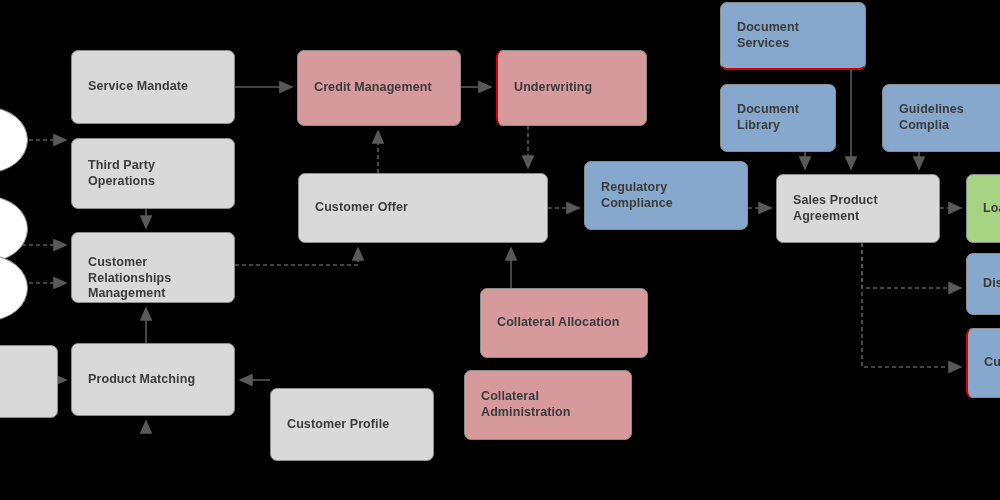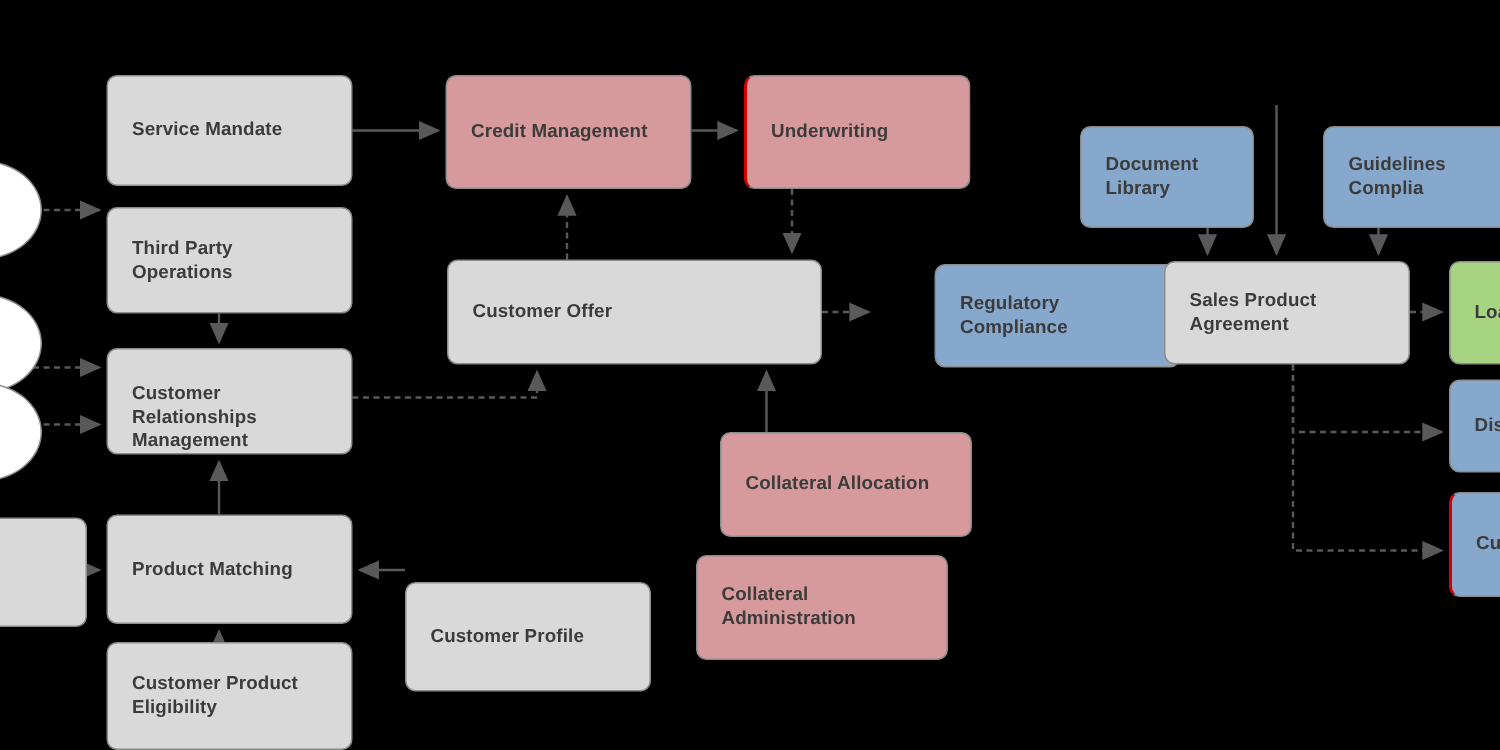--- a/index.html
+++ b/index.html
@@ -105,44 +105,43 @@
   <div class="node gray" style="left: 71px; top: 138px; width: 164px; height: 71px;">
     <span class="lbl">Third Party Operations</span>
   </div>
   <div class="node gray" style="left: 71px; top: 232px; width: 164px; height: 71px; align-items: flex-end;">
     <span class="lbl">Customer Relationships
 Management</span>
   </div>
   <div class="node gray" style="left: 71px; top: 343px; width: 164px; height: 73px;">
     <span class="lbl">Product Matching</span>
   </div>
-  <div class="node gray" style="left: 71px; top: 428px; width: 164px; height: 72px;">
-    <span class="lbl">Customer Product
-Eligibility</span>
-  </div>
   <div class="node red" style="left: 297px; top: 50px; width: 164px; height: 76px;">
     <span class="lbl">Credit Management</span>
   </div>
   <div class="node gray" style="left: 298px; top: 173px; width: 250px; height: 70px;">
     <span class="lbl">Customer Offer</span>
   </div>
   <div class="node gray" style="left: 270px; top: 343px; width: 164px; height: 73px; margin-top: 45px;">
     <span class="lbl">Customer Profile</span>
   </div>
   <div class="node red redleft" style="left: 496px; top: 50px; width: 151px; height: 76px;">
     <span class="lbl">Underwriting</span>
   </div>
   <div class="node red" style="left: 480px; top: 288px; width: 168px; height: 70px;">
     <span class="lbl">Collateral Allocation</span>
   </div>
   <div class="node red" style="left: 464px; top: 370px; width: 168px; height: 70px;">
     <span class="lbl">Collateral Administration</span>
   </div>
-  <div class="node blue" style="left: 584px; top: 176px; width: 164px; height: 69px; margin-left: 39px;">
+  <div class="node blue" style="left: 584px; top: 161px; width: 164px; height: 69px;">
     <span class="lbl">Regulatory Compliance</span>
+  </div>
+  <div class="node blue redbottom" style="left: 720px; top: 2px; width: 146px; height: 68px;">
+    <span class="lbl">Document Services</span>
   </div>
   <div class="node blue" style="left: 720px; top: 84px; width: 116px; height: 68px;">
     <span class="lbl">Document Library</span>
   </div>
   <div class="node blue" style="left: 882px; top: 84px; width: 132px; height: 68px;">
     <span class="lbl">Guidelines Complia</span>
   </div>
   <div class="node gray" style="left: 776px; top: 174px; width: 164px; height: 69px;">
     <span class="lbl">Sales Product Agreement</span>
   </div>

